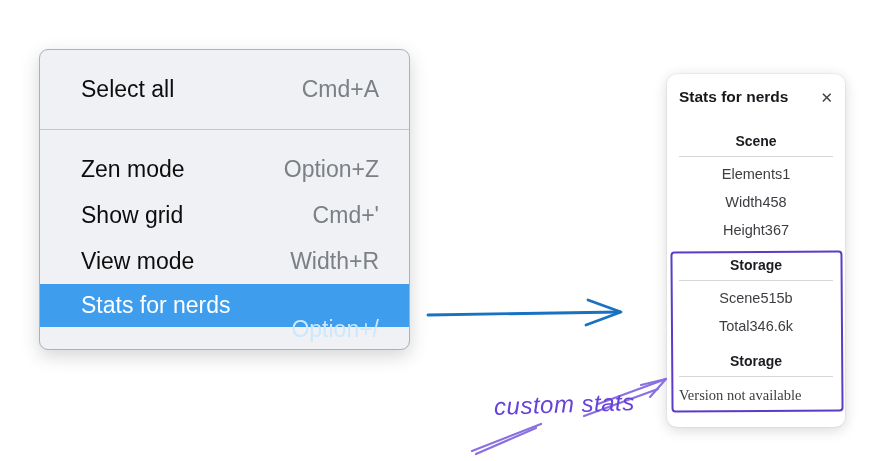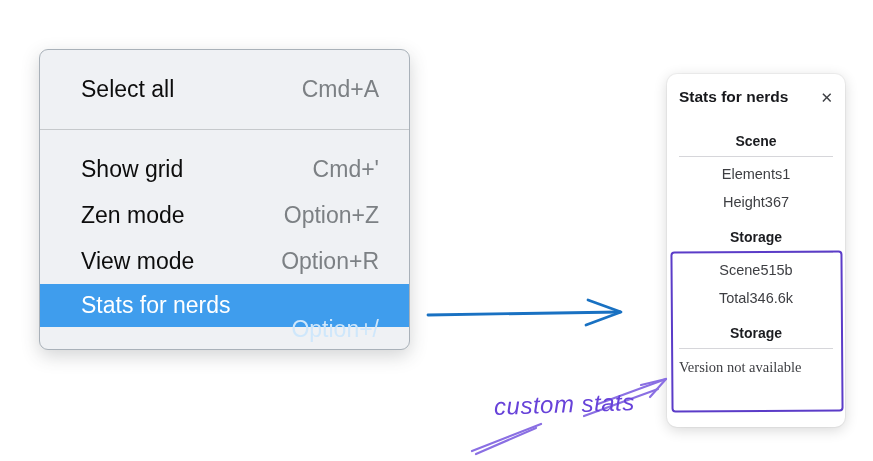--- a/index.html
+++ b/index.html
@@ -50,30 +50,30 @@
   <div class="menu">
     <div class="menu-group-top">
         <div class="menu-item">
           <span class="mi-label">Select all</span>
           <span class="mi-shortcut">Cmd+A</span>
         </div>
       </div>
     <div class="menu-divider"></div>
     <div class="menu-group-bottom">
         <div class="menu-item">
+          <span class="mi-label">Zen mode</span>
+          <span class="mi-shortcut">Option+Z</span>
+        </div>
+        <div class="menu-item">
           <span class="mi-label">Show grid</span>
           <span class="mi-shortcut">Cmd+'</span>
         </div>
         <div class="menu-item">
-          <span class="mi-label">Zen mode</span>
-          <span class="mi-shortcut">Option+Z</span>
-        </div>
-        <div class="menu-item">
           <span class="mi-label">View mode</span>
-          <span class="mi-shortcut">Option+R</span>
+          <span class="mi-shortcut">Width+R</span>
         </div>
         <div class="menu-item selected" style="background: rgb(63, 157, 237);">
           <span class="mi-label">Stats for nerds</span>
           <span class="mi-shortcut">Option+/</span>
         </div>
       </div>
   </div>
 
   <svg class="arrow-svg" style="left:418px;top:294px;" width="215" height="42" viewBox="0 0 215 42">
     <g fill="none" stroke-width="2.8" stroke-linecap="round" stroke-linejoin="round" stroke="#1971c2">
@@ -87,20 +87,24 @@
       <span class="panel-title">Stats for nerds</span>
       <span class="close-icon">✕</span>
     </div>
     <div class="sections">
         <div class="section">
           <div class="sec-heading">Scene</div>
           <div class="sec-rule"></div>
           <div class="stat-row">
             <span class="stat-label">Elements</span>
             <span class="stat-value">1</span>
+          </div>
+          <div class="stat-row">
+            <span class="stat-label">Width</span>
+            <span class="stat-value">458</span>
           </div>
           <div class="stat-row">
             <span class="stat-label">Height</span>
             <span class="stat-value">367</span>
           </div>
         </div>
         <div class="section">
           <div class="sec-heading">Storage</div>
           <div class="sec-rule"></div>
           <div class="stat-row">

